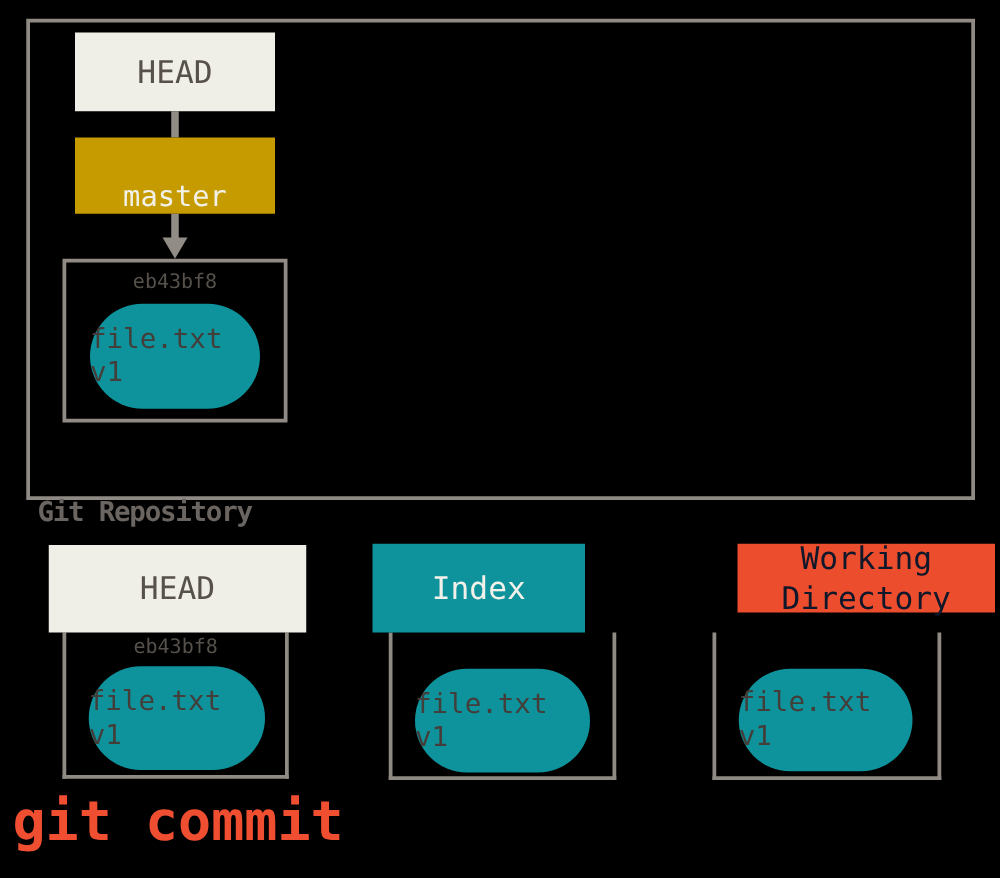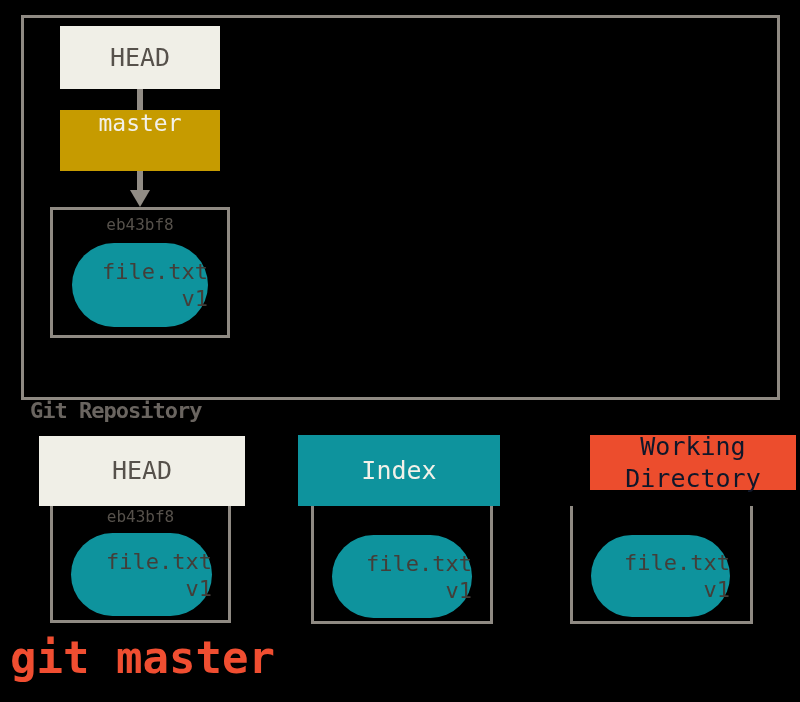--- a/index.html
+++ b/index.html
@@ -52,21 +52,21 @@
     width: 0; height: 0;
     border-left: 10px solid transparent;
     border-right: 10px solid transparent;
     border-top: 17px solid #918C85;
   }
   .master-box {
     position: absolute;
     left: 60px; top: 110px;
     width: 160px; height: 61px;
     background: #C69B00;
-    display: flex; align-items: flex-start; justify-content: center;
+    display: flex; align-items: flex-end; justify-content: center;
     font-size: 23px;
     color: #F2F1E9;
   }
   .commit-box {
     position: absolute;
     left: 50px; top: 207px;
     width: 180px; height: 131px;
     border: 3px solid #8F8A83;
     box-sizing: border-box;
   }
@@ -76,21 +76,21 @@
     color: #56514B;
   }
   .commit-box .sha-label { margin-top: 5px; }
   
   .blob {
     position: absolute;
     background: #0E939D;
     border-radius: 42px;
     display: flex;
     flex-direction: column;
-    align-items: flex-end;
+    align-items: flex-start;
     justify-content: center;
     font-size: 22px;
     line-height: 27px;
     color: #433E39;
     text-align: center;
   }
   .blob-top { left: 72px; top: 243px; width: 136px; height: 84px; }
   
   .section-header {
     position: absolute;
@@ -98,21 +98,21 @@
     text-align: center;
     font-size: 25px;
     line-height: 32px;
     z-index: 2;
   }
   .header-head {
     left: 39px; top: 436px; width: 206px; height: 70px;
     background: #F0EFE7; color: #56514B;
   }
   .header-index {
-    left: 298px; top: 435px; width: 202px; height: 71px;
+    left: 298px; top: 435px; width: 170px; height: 71px;
     background: #0E939D; color: #F2F1E9;
   }
   .header-workdir {
     left: 590px; top: 435px; width: 206px; height: 55px;
     background: #EC4D2D; color: #0f172a;
     padding: 0 26px; box-sizing: content-box;
     width: 154px;
   }
   .section-rect {
     position: absolute;
@@ -189,15 +189,15 @@
 
   <div class="section-header header-workdir">
     <span>Working Directory</span>
   </div>
   <div class="section-rect rect-workdir"></div>
   <div class="blob blob-workdir">
     <span>file.txt</span>
     <span>v1</span>
   </div>
 
-  <div class="command-label">git master</div>
+  <div class="command-label">git commit</div>
 
 </div>
 
 </body></html>

